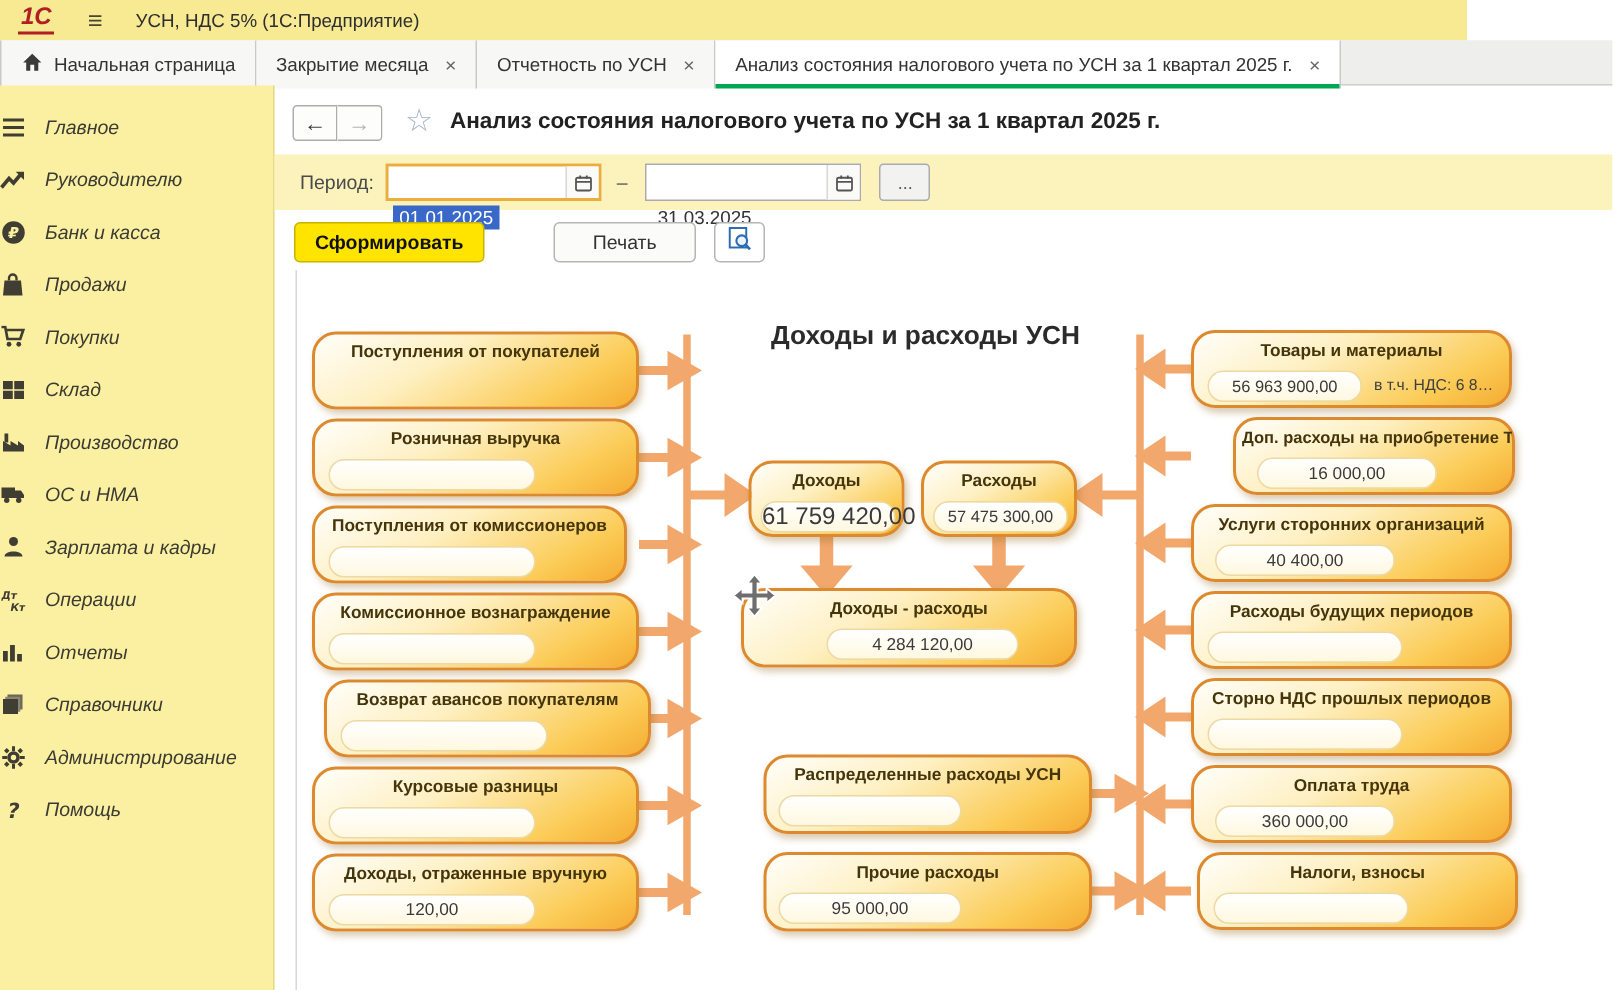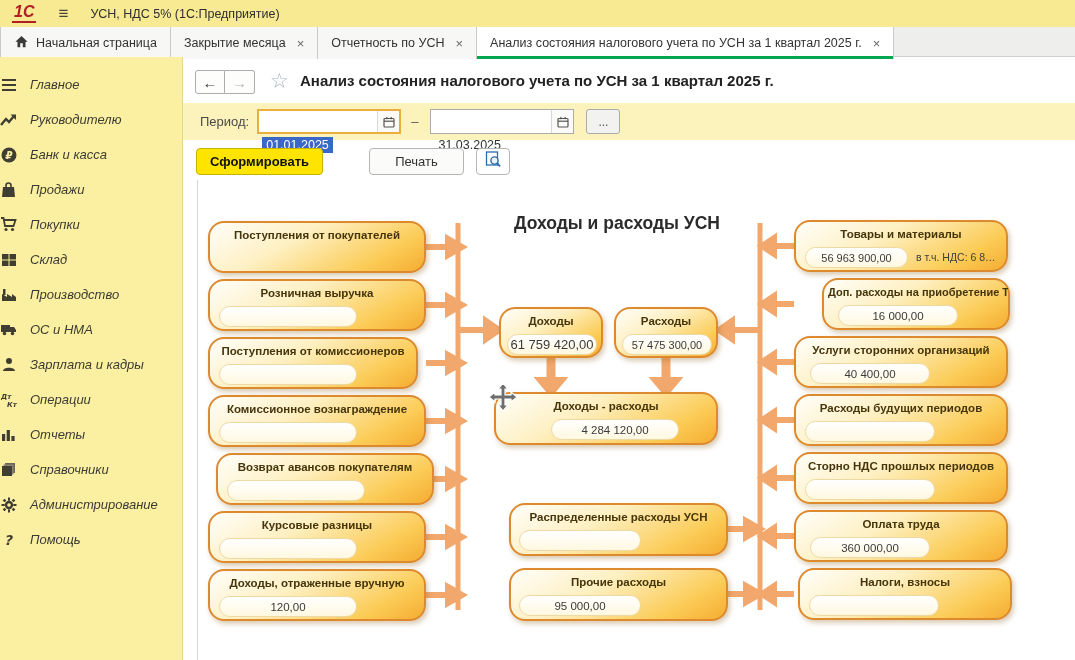--- a/index.html
+++ b/index.html
@@ -1,20 +1,20 @@
 <!DOCTYPE html>
 <html><head>
 <meta charset="utf-8">
 <style>
   * { margin:0; padding:0; box-sizing:border-box; }
   html,body { width:1075px; height:660px; font-family:"Liberation Sans","DejaVu Sans",sans-serif; background:#fff; overflow:hidden; }
   #app { position:relative; width:1075px; height:660px; background:#fff; }
 
   
-  .topbar { position:absolute; left:0; top:0; width:1075px; height:27px; background:#F7EA93; display:flex; align-items:center; }
+  .topbar { position:absolute; left:0; top:0; width:978px; height:27px; background:#F7EA93; display:flex; align-items:center; }
   .logo { font-weight:800; font-style:italic; font-size:16px; color:#B01F24; margin-left:12px; border-bottom:2px solid #B01F24; line-height:16px; padding:0 2px 1px 2px; }
   .hamburger { font-size:17px; color:#4A4435; margin-left:22px; cursor:pointer; line-height:1; }
   .apptitle { font-size:12.5px; color:#2E2E2E; margin-left:22px; }
 
   
   .tabbar { position:absolute; left:0; top:27px; width:1075px; height:30px; background:#EEEEEC; border-bottom:1px solid #CFCFCF; display:flex; }
   .tab { display:flex; align-items:center; gap:7px; padding:16px 13px; font-size:12.5px; color:#333; background:#F7F7F5; border-right:1px solid #C9C9C9; cursor:pointer; white-space:nowrap; position:relative; }
   .tab:first-child { border-left:1px solid #C9C9C9; }
   .tab .x { color:#666; font-size:13px; margin-left:4px; cursor:pointer; }
   .tab.active { background:#FFFFFF; }
@@ -381,21 +381,21 @@
       <div class="bt">Курсовые разницы</div>
       <div class="pill" style="left:9px;width:138px;"></div>
     </div>
     <div class="fbox" style="left:10px;top:389px;width:218px;height:52px;">
       <div class="bt">Доходы, отраженные вручную</div>
       <div class="pill" style="left:9px;width:138px;">120,00</div>
     </div>
 
     <div class="fbox" style="left:301px;top:127px;width:104px;height:51px;">
       <div class="bt">Доходы</div>
-      <div class="pill" style="left:6px;width:90px;font-size:13px;">61 759 420,00</div>
+      <div class="pill" style="left:6px;width:90px;font-size:16px;">61 759 420,00</div>
     </div>
     <div class="fbox" style="left:416px;top:127px;width:104px;height:51px;">
       <div class="bt">Расходы</div>
       <div class="pill" style="left:6px;width:90px;font-size:11px;">57 475 300,00</div>
     </div>
     <div class="fbox" style="left:296px;top:212px;width:224px;height:53px;">
       <div class="bt">Доходы - расходы</div>
       <div class="pill" style="left:55px;width:128px;">4 284 120,00</div>
     </div>
     <span class="moveicon">

